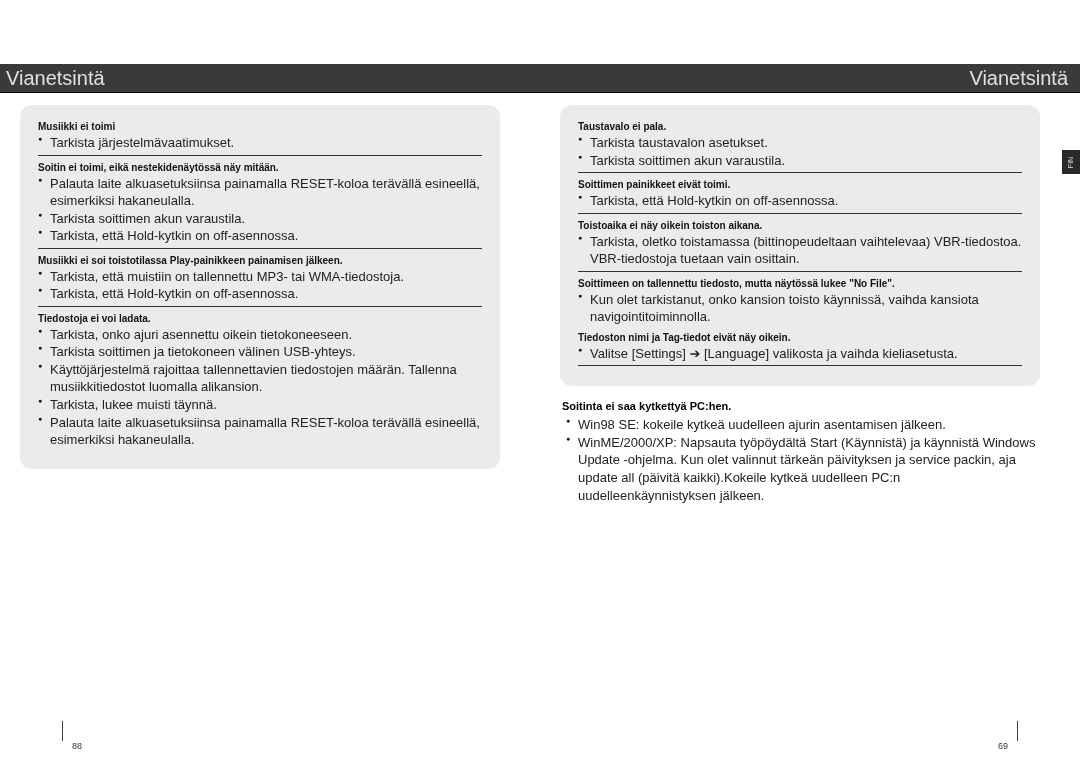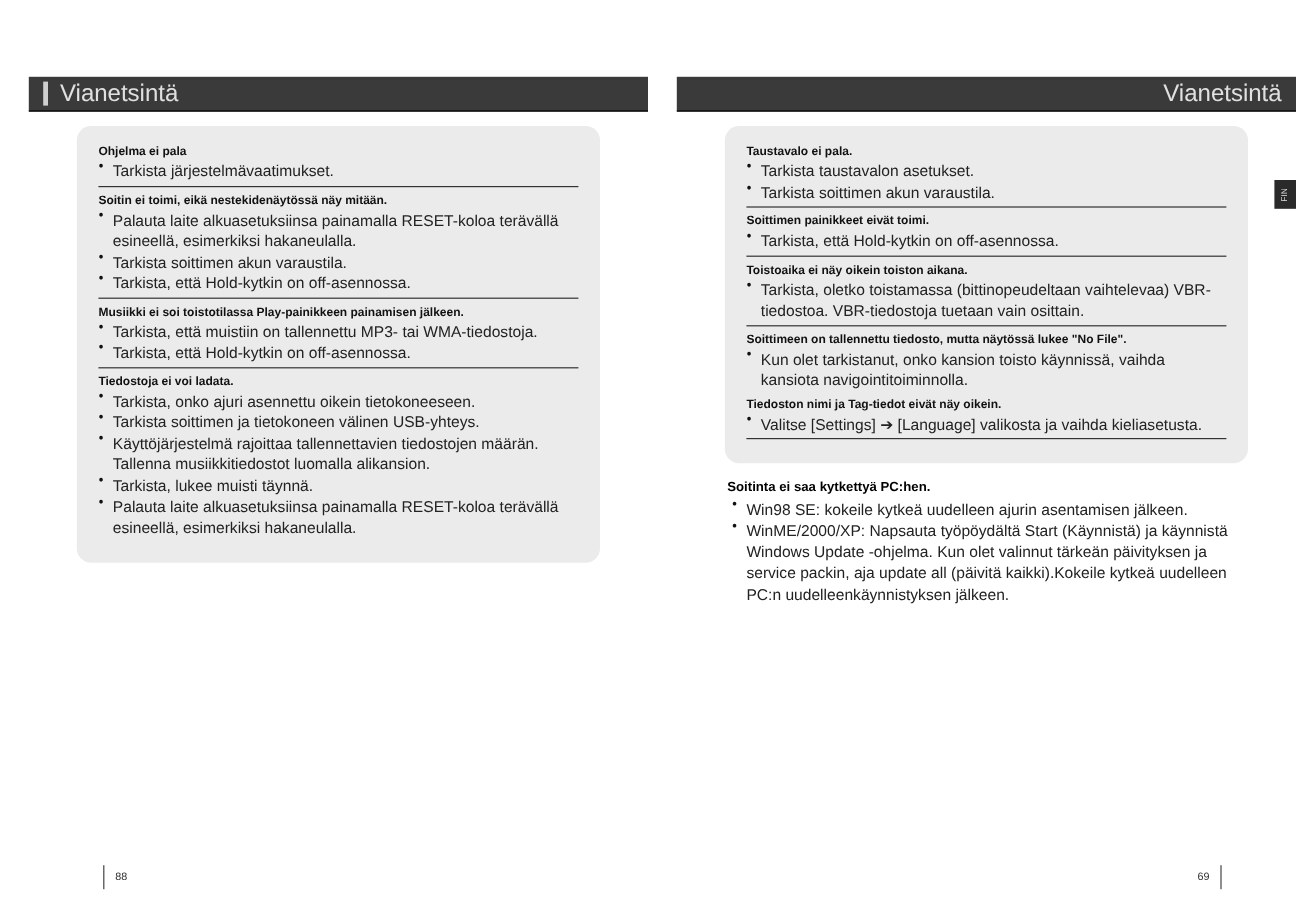--- a/index.html
+++ b/index.html
@@ -13,22 +13,21 @@
   }
   .spread {
     display: flex;
     width: 100%;
     height: 100%;
   }
   .page {
     flex: 1 1 50%;
     position: relative;
     box-sizing: border-box;
-    padding: 64px 40px 40px 40px;
-    margin-left: 24px;
+    padding: 64px 40px 40px 20px;
   }
   .titlebar {
     background: #3a3a3a;
     color: #e0e0e0;
     border-bottom: 1px solid #000;
     height: 28px;
     display: flex;
     align-items: center;
     padding: 0 12px;
     margin: 0 -40px 12px -40px;
@@ -81,21 +80,21 @@
     border-top: 1px solid #333;
     margin: 3px 0 5px 0;
   }
   .subtitle {
     font-weight: 700;
     font-size: 11px;
     margin: 14px 0 4px 2px;
   }
   .pagenum {
     position: absolute;
-    bottom: 28px;
+    bottom: 12px;
     font-size: 9px;
     color: #333;
   }
   .pagenum.left { left: 72px; }
   .pagenum.right { right: 72px; }
   .pagenum-tick-l {
     position: absolute;
     bottom: 22px;
     left: 62px;
     width: 1px;
@@ -134,21 +133,21 @@
 
   <div class="page">
     <div class="titlebar">
       <span class="tick"></span>
       <span>Vianetsintä</span>
     </div>
 
     <div class="panel">
 
       <div class="section">
-        <div class="sec-title">Ohjelma ei pala</div>
+        <div class="sec-title">Musiikki ei toimi</div>
         <ul class="bullets">
           <li>Tarkista järjestelmävaatimukset.</li>
         </ul>
         <hr class="rule">
       </div>
 
       <div class="section">
         <div class="sec-title">Soitin ei toimi, eikä nestekidenäytössä näy mitään.</div>
         <ul class="bullets">
           <li>Palauta laite alkuasetuksiinsa painamalla RESET-koloa terävällä esineellä, esimerkiksi hakaneulalla.</li>

